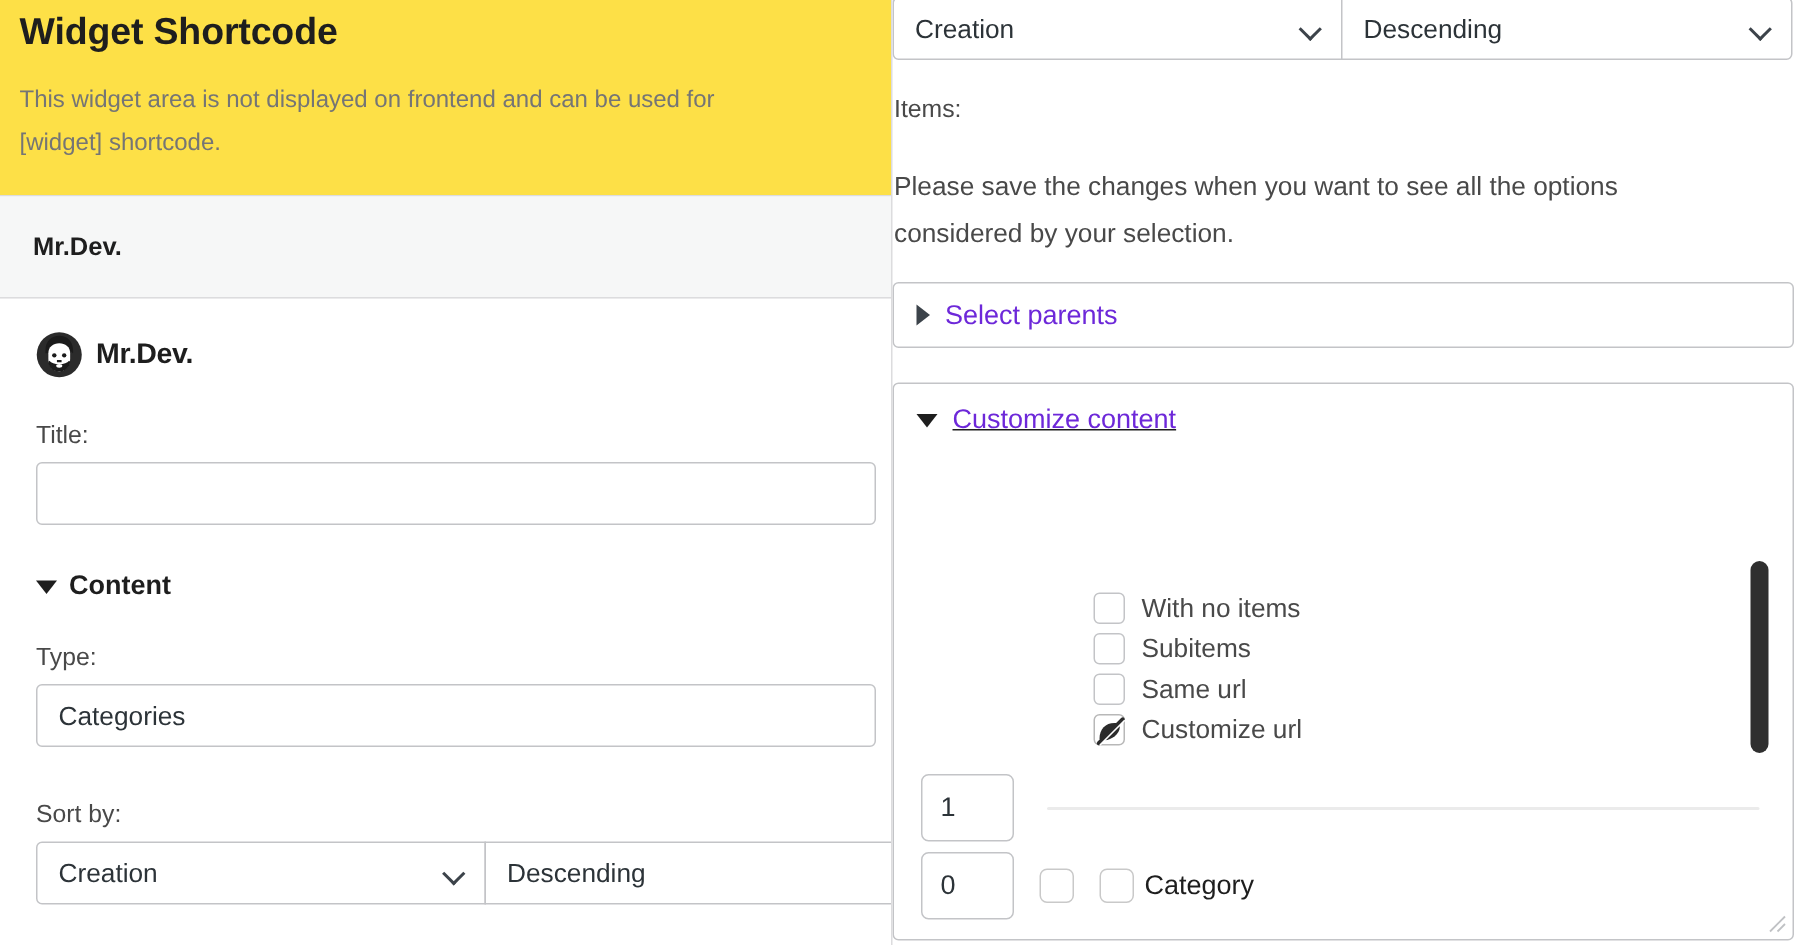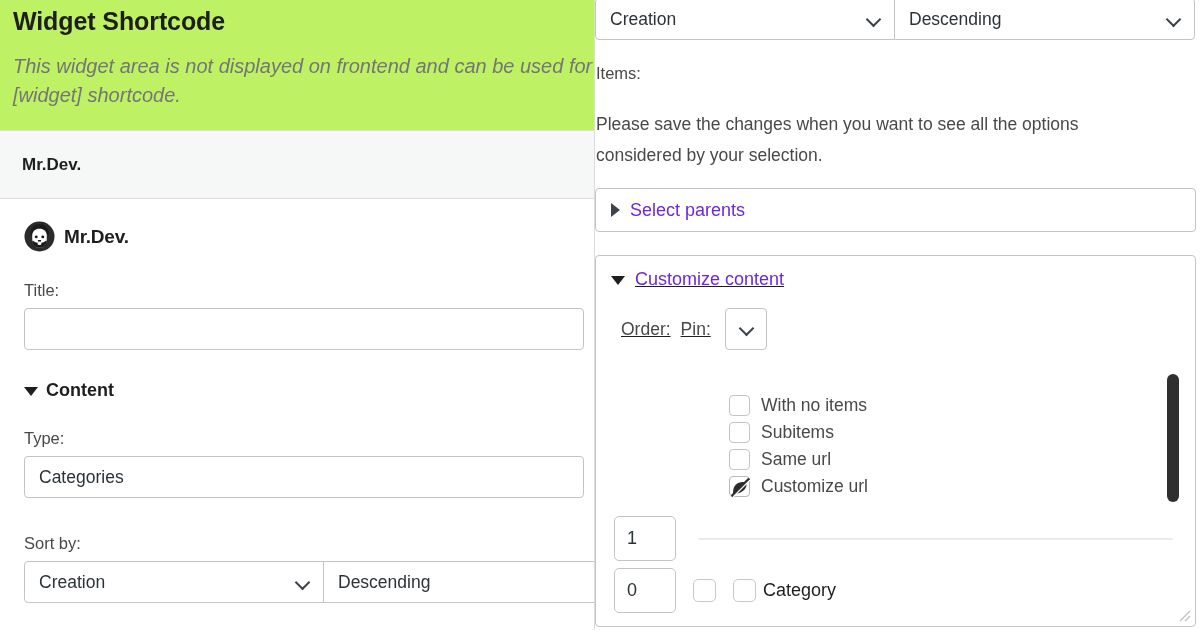--- a/index.html
+++ b/index.html
@@ -21,44 +21,43 @@
     background: #ffffff;
   }
 
   
   .left-panel {
     position: absolute;
     left: 0; top: 0;
     width: 594px;
     height: 630px;
     overflow: hidden;
-    background: #bef264;
+    background: #fde047;
   }
 
   .page-title {
     position: absolute;
     left: 13px;
     top: 7px;
     font-size: 25px;
     font-weight: 600;
     letter-spacing: -0.1px;
     color: #1e1e1e;
     white-space: nowrap;
   }
 
   .page-desc {
     position: absolute;
     left: 13px;
     top: 52px;
     width: 600px;
-    font-size: 20px;
+    font-size: 16px;
     line-height: 29px;
     color: #757575;
     white-space: nowrap;
-    font-style: italic;
   }
   .page-desc .line2 { display: block; }
 
   
   .widget-card {
     position: absolute;
     left: 0;
     top: 130px;
     width: 640px;
     border: 1px solid #dcdcde;
@@ -517,27 +516,20 @@
       </div>
     </div>
 
     <div class="expander expander-customize">
 
       <div class="expander-head">
         <span class="tri-down"></span>
         <span>Customize content</span>
       </div>
 
-      <div class="order-pin-row">
-        <span class="order-label">Order:</span>
-        <span class="pin-label">Pin:</span>
-        <div class="pin-select">
-          <span class="chev"></span>
-        </div>
-      </div>
 
       <div class="check-list">
 
         <div class="check-row">
           <span class="cb"></span>
           <span class="check-label">With no items</span>
         </div>
 
         <div class="check-row">
           <span class="cb"></span>

